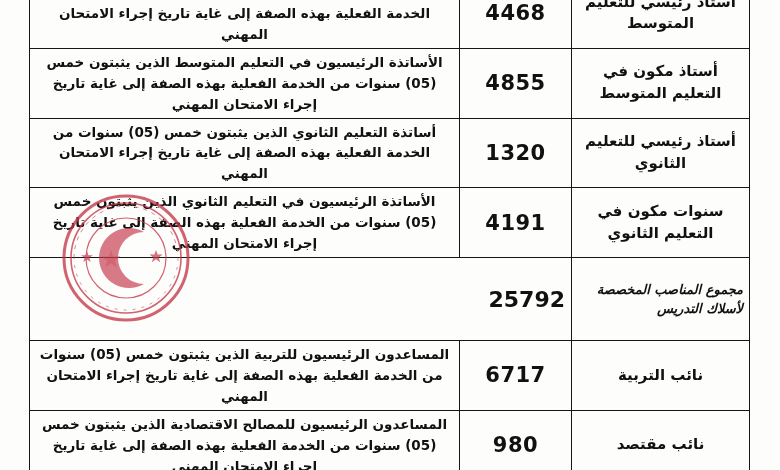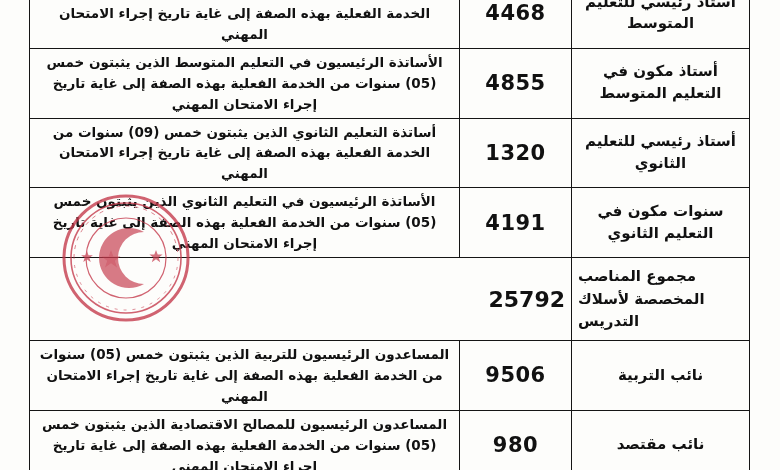--- a/index.html
+++ b/index.html
@@ -59,24 +59,25 @@
     font-weight: 700;
     letter-spacing: 0.5px;
   }
   td.cond {
     text-align: center;
     font-size: 13.5px;
     line-height: 1.55;
     font-weight: 600;
   }
   td.total-label {
-    text-align: left;
-    font-size: 15px;
+    text-align: right;
+    font-size: 13px;
     line-height: 1.5;
     font-weight: 700;
+    font-style: italic;
   }
   td.total-value {
     font-size: 22px;
     font-weight: 700;
   }
 
   tr.r1 td { height: 52px; }
   tr.r2 td { height: 56px; }
   tr.r3 td { height: 52px; }
   tr.r4 td { height: 56px; }
@@ -115,34 +116,34 @@
         <td class="cond">أساتذة التعليم المتوسط الذين يثبتون خمس (05) سنوات من الخدمة الفعلية بهذه الصفة إلى غاية تاريخ إجراء الامتحان المهني</td>
       </tr>
       <tr class="r2">
         <td class="grade">أستاذ مكون في التعليم المتوسط</td>
         <td class="count">4855</td>
         <td class="cond">الأساتذة الرئيسيون في التعليم المتوسط الذين يثبتون خمس (05) سنوات من الخدمة الفعلية بهذه الصفة إلى غاية تاريخ إجراء الامتحان المهني</td>
       </tr>
       <tr class="r3">
         <td class="grade">أستاذ رئيسي للتعليم الثانوي</td>
         <td class="count">1320</td>
-        <td class="cond">أساتذة التعليم الثانوي الذين يثبتون خمس (09) سنوات من الخدمة الفعلية بهذه الصفة إلى غاية تاريخ إجراء الامتحان المهني</td>
+        <td class="cond">أساتذة التعليم الثانوي الذين يثبتون خمس (05) سنوات من الخدمة الفعلية بهذه الصفة إلى غاية تاريخ إجراء الامتحان المهني</td>
       </tr>
       <tr class="r4">
         <td class="grade">سنوات مكون في التعليم الثانوي</td>
         <td class="count">4191</td>
         <td class="cond">الأساتذة الرئيسيون في التعليم الثانوي الذين يثبتون خمس (05) سنوات من الخدمة الفعلية بهذه الصفة إلى غاية تاريخ إجراء الامتحان المهني</td>
       </tr>
       <tr class="total">
         <td class="total-label">مجموع المناصب المخصصة لأسلاك التدريس</td>
         <td class="total-value" colspan="2">25792</td>
       </tr>
       <tr class="r5">
         <td class="grade">نائب التربية</td>
-        <td class="count">9506</td>
+        <td class="count">6717</td>
         <td class="cond">المساعدون الرئيسيون للتربية الذين يثبتون خمس (05) سنوات من الخدمة الفعلية بهذه الصفة إلى غاية تاريخ إجراء الامتحان المهني</td>
       </tr>
       <tr class="r6">
         <td class="grade">نائب مقتصد</td>
         <td class="count">980</td>
         <td class="cond">المساعدون الرئيسيون للمصالح الاقتصادية الذين يثبتون خمس (05) سنوات من الخدمة الفعلية بهذه الصفة إلى غاية تاريخ إجراء الامتحان المهني</td>
       </tr>
 
     </tbody>
   </table>

